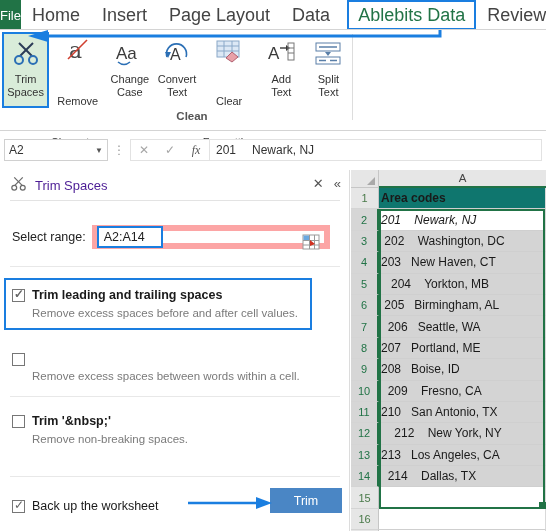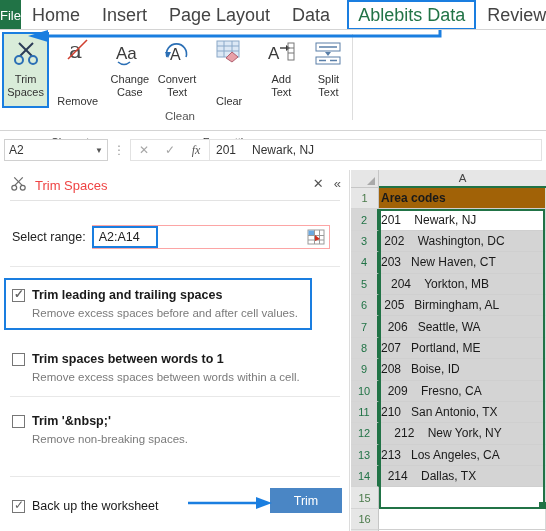--- a/index.html
+++ b/index.html
@@ -54,22 +54,22 @@
     font-size: 11px; color: #333333; text-align: center; line-height: 12.5px;
   }
   .rb-item.wide { width: 58px; gap: 28px; }
   .rb-item.selected {
     background: #d9ecd9; border: 2px solid #1a7ee0;
     padding-top: 2px;
   }
   .rb-icon { height: 34px; display:flex; align-items:center; justify-content:center; }
   .rb-label { margin-top: 3px; }
   .group-title {
-    position: absolute; left: 4px; top: 78px; width: 352px;
-    text-align: center; font-size: 11.5px; color: #555555;
+    position: absolute; left: 16px; top: 78px; width: 352px;
+    text-align: center; font-size: 11.5px; color: #555555; font-weight: bold;
   }
   .ribbon-sep {
     position: absolute; left: 352px; top: 4px; width: 1px; height: 86px;
     background: #dddddd;
   }
   .ribbon-bottom-line {
     position: absolute; left: 0; top: 130px; width: 546px; height: 1px;
     background: #d4d4d4;
   }
 
@@ -105,34 +105,34 @@
 
   
   .panel {
     position: absolute; left: 0; top: 170px; width: 350px; height: 361px;
     background: #ffffff; border-right: 1px solid #dcdcdc;
   }
   .panel-header {
     position: relative; height: 30px; display: flex; align-items: center;
     padding: 0 6px 0 10px;
   }
-  .panel-title { font-size: 13px; color: #ef4444; margin-left: 8px; }
+  .panel-title { font-size: 13px; color: #4c1d95; margin-left: 8px; }
   .panel-hdr-btns { position: absolute; right: 8px; top: 6px; display: flex; gap: 10px; }
   .hdr-btn { font-size: 13px; color: #555555; line-height: 16px; }
   .panel-hdr-line {
     position: absolute; left: 10px; top: 30px; width: 330px; height: 1px; background: #e3e3e3;
   }
 
   .range-row {
     position: absolute; left: 0; top: 54px; width: 350px; height: 26px;
     display: flex; align-items: center; padding-left: 12px;
   }
   .range-label { font-size: 12.5px; color: #222222; margin-right: 6px; }
   .range-field {
-    position: relative; width: 238px; height: 24px; border: 1px solid #fca5a5;
+    position: relative; width: 238px; height: 24px; border: 6px solid #fca5a5;
     background: #ffffff; display: flex; align-items: center;
   }
   .range-val {
     height: 22px; min-width: 66px; border: 2px solid #1a7ee0; background: #fff;
     display: flex; align-items: center; padding: 0 5px;
     font-size: 12.5px; color: #222222; margin: 0 0 0 -1px;
   }
   .range-picker {
     position: absolute; right: 4px; top: 3px; width: 18px; height: 16px;
   }
@@ -201,23 +201,23 @@
     display: flex; align-items: center; justify-content: center;
     font-size: 11px; color: #4a7a4a;
   }
   .rh.sel { background: #d6d6d6; color: #217346; border-right: 2px solid #217346;}
   .cell {
     flex: 1; border-bottom: 1px solid #cfcfcf; border-right: 1px solid #d9d9d9;
     display: flex; align-items: center;
     font-size: 12px; color: #1a1a1a; padding-left: 2px; white-space: pre;
     overflow: hidden;
   }
-  .cell.head { font-weight: bold; background: #a16207; }
+  .cell.head { font-weight: bold; background: #0f766e; }
   .cell.sel { background: #d4d4d4; }
-  .cell.active { background: #ffffff; }
+  .cell.active { background: #ffffff; font-style: italic; }
   .sel-outline {
     position: absolute; left: 28px; top: 39px; width: 166px; height: 300px;
     border: 2px solid #217346; pointer-events: none;
   }
   .fill-handle {
     position: absolute; left: 188px; top: 332px; width: 7px; height: 7px;
     background: #217346;
   }
 
   
@@ -416,21 +416,20 @@
       <div class="opt-row">
         <span class="cbx checked"></span>
         <span class="opt-label">Trim leading and trailing spaces</span>
       </div>
       <div class="opt-desc">Remove excess spaces before and after cell values.</div>
     </div>
 
     <div class="opt" style="top:182px;">
       <div class="opt-row">
         <span class="cbx"></span>
-        <span class="opt-label">Trim spaces between words to 1</span>
       </div>
       <div class="opt-desc">Remove excess spaces between words within a cell.</div>
     </div>
 
     <div class="opt-div" style="top:226px;"></div>
 
     <div class="opt" style="top:244px;">
       <div class="opt-row">
         <span class="cbx"></span>
         <span class="opt-label">Trim '&amp;nbsp;'</span>

